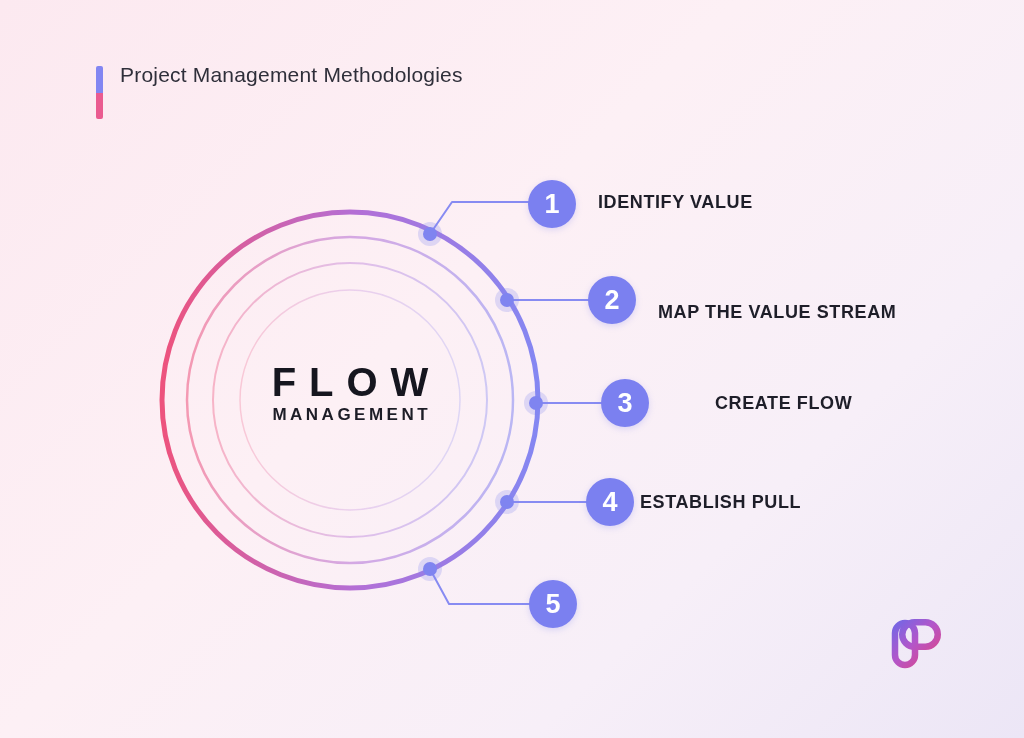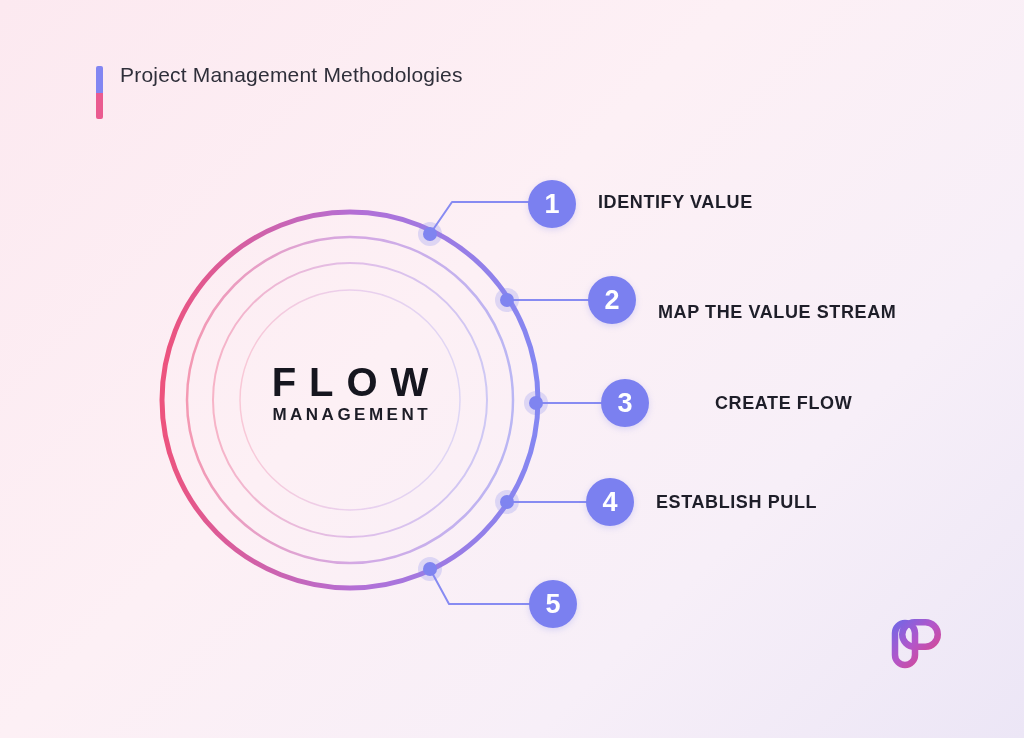--- a/index.html
+++ b/index.html
@@ -64,21 +64,21 @@
     letter-spacing: 0.6px; text-transform: uppercase; white-space: nowrap;
   }
   .badge-1 { left: 528px; top: 180px; }
   .badge-2 { left: 588px; top: 276px; }
   .badge-3 { left: 601px; top: 379px; }
   .badge-4 { left: 586px; top: 478px; }
   .badge-5 { left: 529px; top: 580px; }
   .label-1 { left: 598px; top: 189px; }
   .label-2 { left: 658px; top: 287px; margin-top: 12px; }
   .label-3 { left: 671px; top: 390px; margin-left: 44px; }
-  .label-4 { left: 656px; top: 489px; }
+  .label-4 { left: 640px; top: 489px; }
   .label-5 { left: 599px; top: 591px; }
 
   
   .brand-logo { position: absolute; left: 888px; top: 616px; }
 </style>
 </head>
 <body>
 
 <div class="canvas">
 

